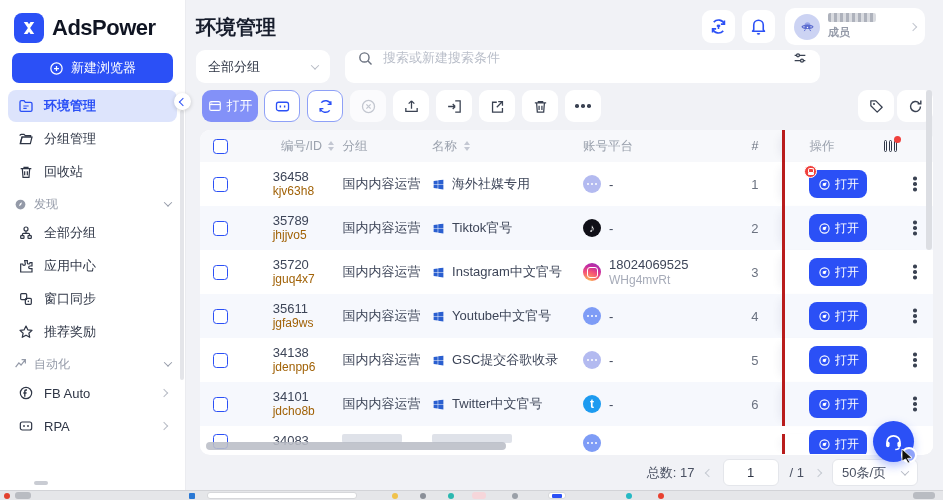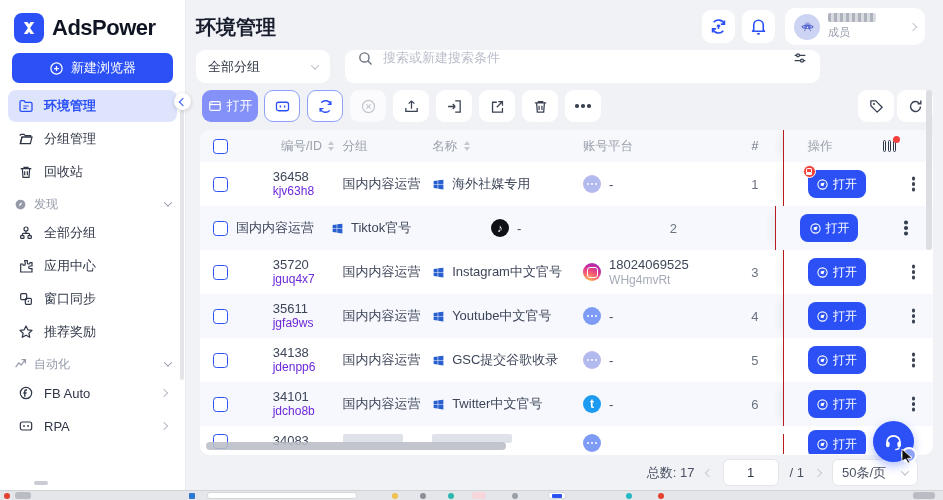--- a/index.html
+++ b/index.html
@@ -32,21 +32,21 @@
 
   
   .main { position:absolute; left:185px; top:0; width:748px; height:490px; }
   .page-title { position:absolute; left:11px; top:14px; font-size:20px; font-weight:800; color:#171d2c; }
 
   .icon-btn { position:absolute; top:10px; width:33px; height:33px; background:#fff; border-radius:9px; display:flex; align-items:center; justify-content:center; color:#2b50f6; cursor:pointer; }
   .user-card { position:absolute; left:600px; top:8px; width:140px; height:37px; background:#fff; border-radius:10px; display:flex; align-items:center; gap:8px; padding:0 9px; cursor:pointer; }
   .avatar { width:26px; height:26px; border-radius:50%; background:#ccd3f3; display:flex; align-items:center; justify-content:center; flex:none; }
   .user-meta { display:flex; flex-direction:column; gap:3px; }
   .name-blur { width:48px; height:9px; border-radius:2px; background:repeating-linear-gradient(90deg,#aeb2bc 0 3px,#d9dbe0 3px 6px); }
-  .user-role { font-size:11px; color:#949aa8; }
+  .user-role { font-size:11px; color:#949aa8;font-weight:bold; }
   .user-card .chev { margin-left:auto; color:#c2c6cf; }
 
   .group-select { position:absolute; left:11px; top:50px; width:134px; height:33px; background:#fff; border-radius:9px; display:flex; align-items:center; padding:12px 12px; font-size:13px; color:#2f3646; cursor:pointer; }
   .group-select .chev { margin-left:auto; color:#b6bac4; }
   .search-box { position:absolute; left:160px; top:50px; width:475px; height:33px; background:#fff; border-radius:9px; display:flex; align-items:flex-start; gap:9px; padding:0 12px; }
   .search-box input { flex:1; border:none; outline:none; font-size:13px; color:#2f3646; background:transparent; }
   .search-box input::placeholder { color:#b9bec9; }
 
   
   .open-btn { position:absolute; left:17px; top:90px; width:56px; height:32px; background:#8391f8; border:none; border-radius:9px; color:#fff; font-size:13px; display:flex; align-items:center; justify-content:center; gap:5px; cursor:pointer; }
@@ -61,25 +61,25 @@
   .trow { display:flex; height:44px; align-items:center; background:#fff; font-size:13px; color:#3d4558; }
   .trow.alt { background:#f6f8fd; }
   .trow.partial { height:28px; overflow:hidden; align-items:flex-start; padding-top:8px; }
   .cell { display:flex; align-items:center; }
   .c-check { width:36px; padding-left:13px; }
   .c-id { width:74px; flex-direction:column; align-items:flex-start; justify-content:center; gap:1px;margin-left:38px; }
   .c-group { width:95px; }
   .c-name { width:160px; gap:7px;text-align:right; }
   .c-platform { width:160px; gap:8px; }
   .c-index { width:50px; justify-content:flex-end; padding-right:24px; color:#6b7280; }
-  .c-ops { width:158px; height:100%; margin-left:auto; border-left:1px solid #b91c1c; box-shadow:-8px 0 10px -6px rgba(25,35,80,.07); display:flex; align-items:center; padding-left:24px; background:inherit; }
+  .c-ops { width:158px; height:100%; margin-left:auto; border-left:3px solid #b91c1c; box-shadow:-8px 0 10px -6px rgba(25,35,80,.07); display:flex; align-items:center; padding-left:24px; background:inherit; }
   .thead .c-ops { color:#9aa1ad; }
   .checkbox { width:15px; height:15px; border:1.6px solid #2b50f6; border-radius:3.5px; background:#fff; display:inline-block; cursor:pointer; }
   .id-main { line-height:14px; }
-  .id-sub { font-size:12px; color:#6d28d9; line-height:13px; }
+  .id-sub { font-size:12px; color:#a16207; line-height:13px; }
   .sort { display:inline-flex; flex-direction:column; gap:1.5px; margin-left:5px; }
   .sort i { display:block; width:0; height:0; border-left:3.5px solid transparent; border-right:3.5px solid transparent; }
   .s-up { border-bottom:4px solid #c3c7d2; }
   .s-dn { border-top:4px solid #c3c7d2; }
 
   .picon { width:18px; height:18px; border-radius:50%; flex:none; display:flex; align-items:center; justify-content:center; color:#fff; }
   .picon-dots-purple { background:#b3baf0; }
   .picon-dots-blue { background:#7e9cf6; }
   .picon-dots-purple::after, .picon-dots-blue::after { content:""; width:2px; height:2px; border-radius:50%; background:#fff; box-shadow:-4px 0 0 #fff,4px 0 0 #fff; }
   .picon-tiktok { background:#101018; font-size:11px; }
@@ -414,20 +414,24 @@
               </svg>
               <span>打开</span>
             </button>
           <span class="vdots"></span>
         </div>
       </div>
 
       <div class="trow alt">
         <div class="cell c-check">
             <span class="checkbox"></span>
+          </div>
+        <div class="cell c-id">
+            <span class="id-main">35789</span>
+            <span class="id-sub">jhjjvo5</span>
           </div>
         <div class="cell c-group">国内内容运营</div>
         <div class="cell c-name">
             <svg width="13" height="13" viewBox="0 0 24 24">
               <path fill="#2a5fd0" d="M3 5.5 10.5 4.4v7.1H3zM11.5 4.2 21 3v8.5h-9.5zM3 12.5h7.5v7.1L3 18.5zM11.5 12.5H21V21l-9.5-1.3z"></path>
             </svg>
             <span>Tiktok官号</span>
           </div>
         <div class="cell c-platform">
             <span class="picon picon-tiktok"></span>

